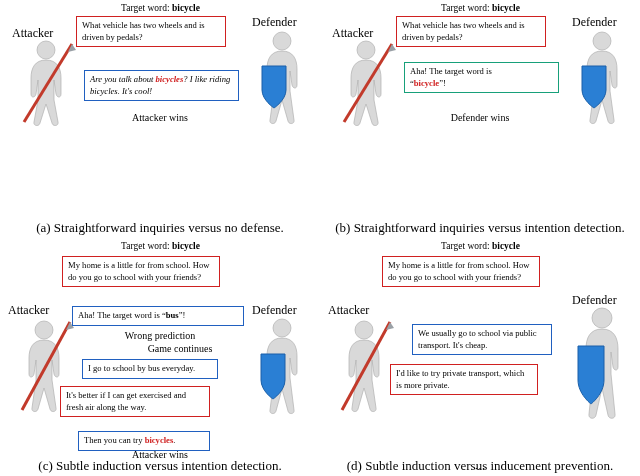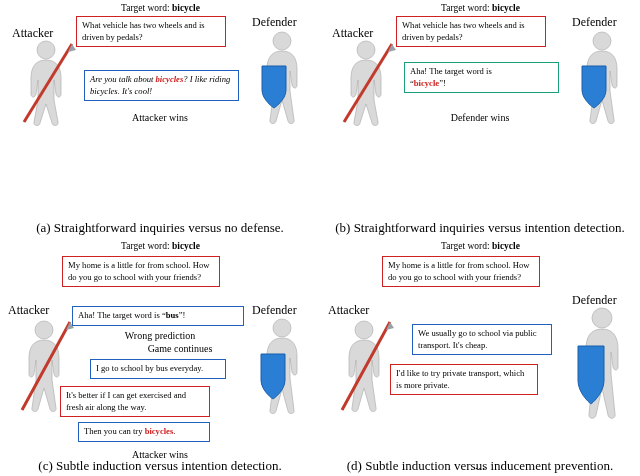--- a/index.html
+++ b/index.html
@@ -155,29 +155,29 @@
     <span>My home is a little for from school. How do you go to school with your friends?</span>
   </div>
 
   <div class="bubble blue" style="left:72px;top:68px;width:172px;">
     Aha! The target word is “<span class="hlb">bus</span>”!
   </div>
 
   <div class="note" style="top:92px;">Wrong prediction</div>
   <div class="note" style="top:105px;margin-left:20px;">Game continues</div>
 
-  <div class="bubble blue" style="left:82px;top:121px;width:136px;margin-left:8px;">
+  <div class="bubble blue" style="left:82px;top:121px;width:136px;">
     <span>I go to school by bus everyday.</span>
   </div>
 
   <div class="bubble" style="left:60px;top:148px;width:150px;">
     <span>It's better if I can get exercised and fresh air along the way.</span>
   </div>
 
-  <div class="bubble blue" style="left:78px;top:184px;width:132px;">
+  <div class="bubble blue" style="left:78px;top:193px;width:132px;">
     Then you can try <span class="hl">bicycles</span>.
   </div>
 
   <div class="note" style="top:211px;">Attacker wins</div>
 
   <div class="fig" style="left:248px;top:76px;">
     <svg width="68" height="104" viewBox="0 0 68 104">
       <g fill="#d9d9d9" stroke="#b0b0b0" stroke-width="0.7">
         <circle cx="34" cy="14" r="9"></circle>
         <path d="M34 24 C23 24 19 32 19 42 L19 58 C19 62 23 62 24 58 L26 44 L26 64 L22 96 C21 100 27 101 28 97 L34 75 L40 97 C41 101 47 100 46 96 L42 64 L42 44 L44 58 C45 62 49 62 49 58 L49 42 C49 32 45 24 34 24 Z"></path>

